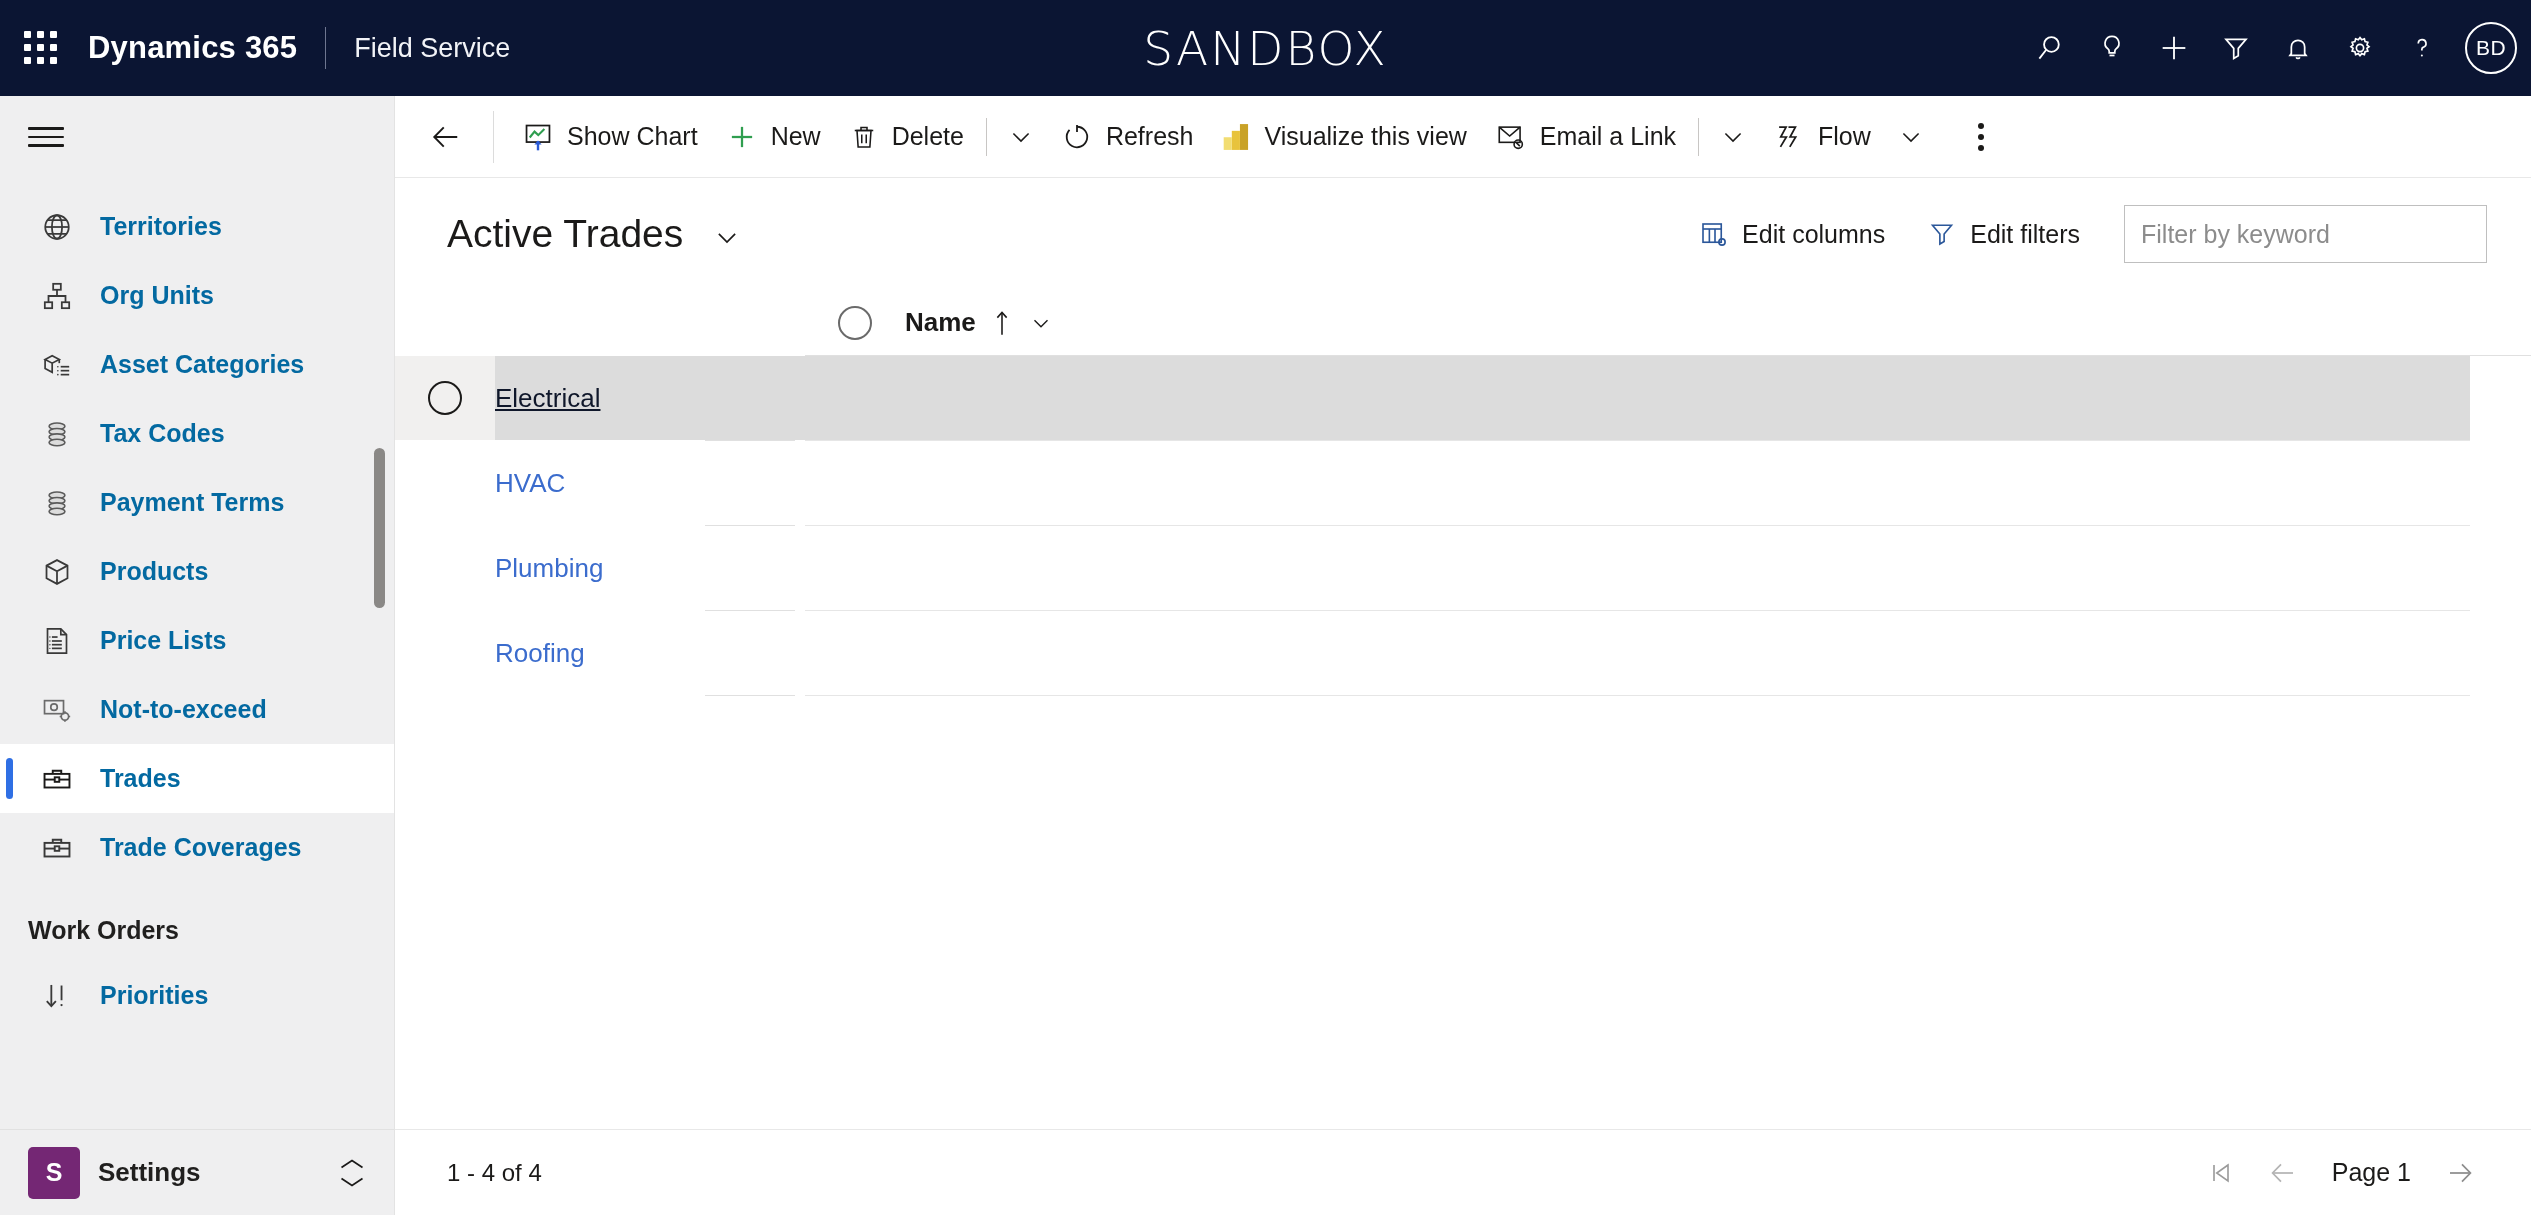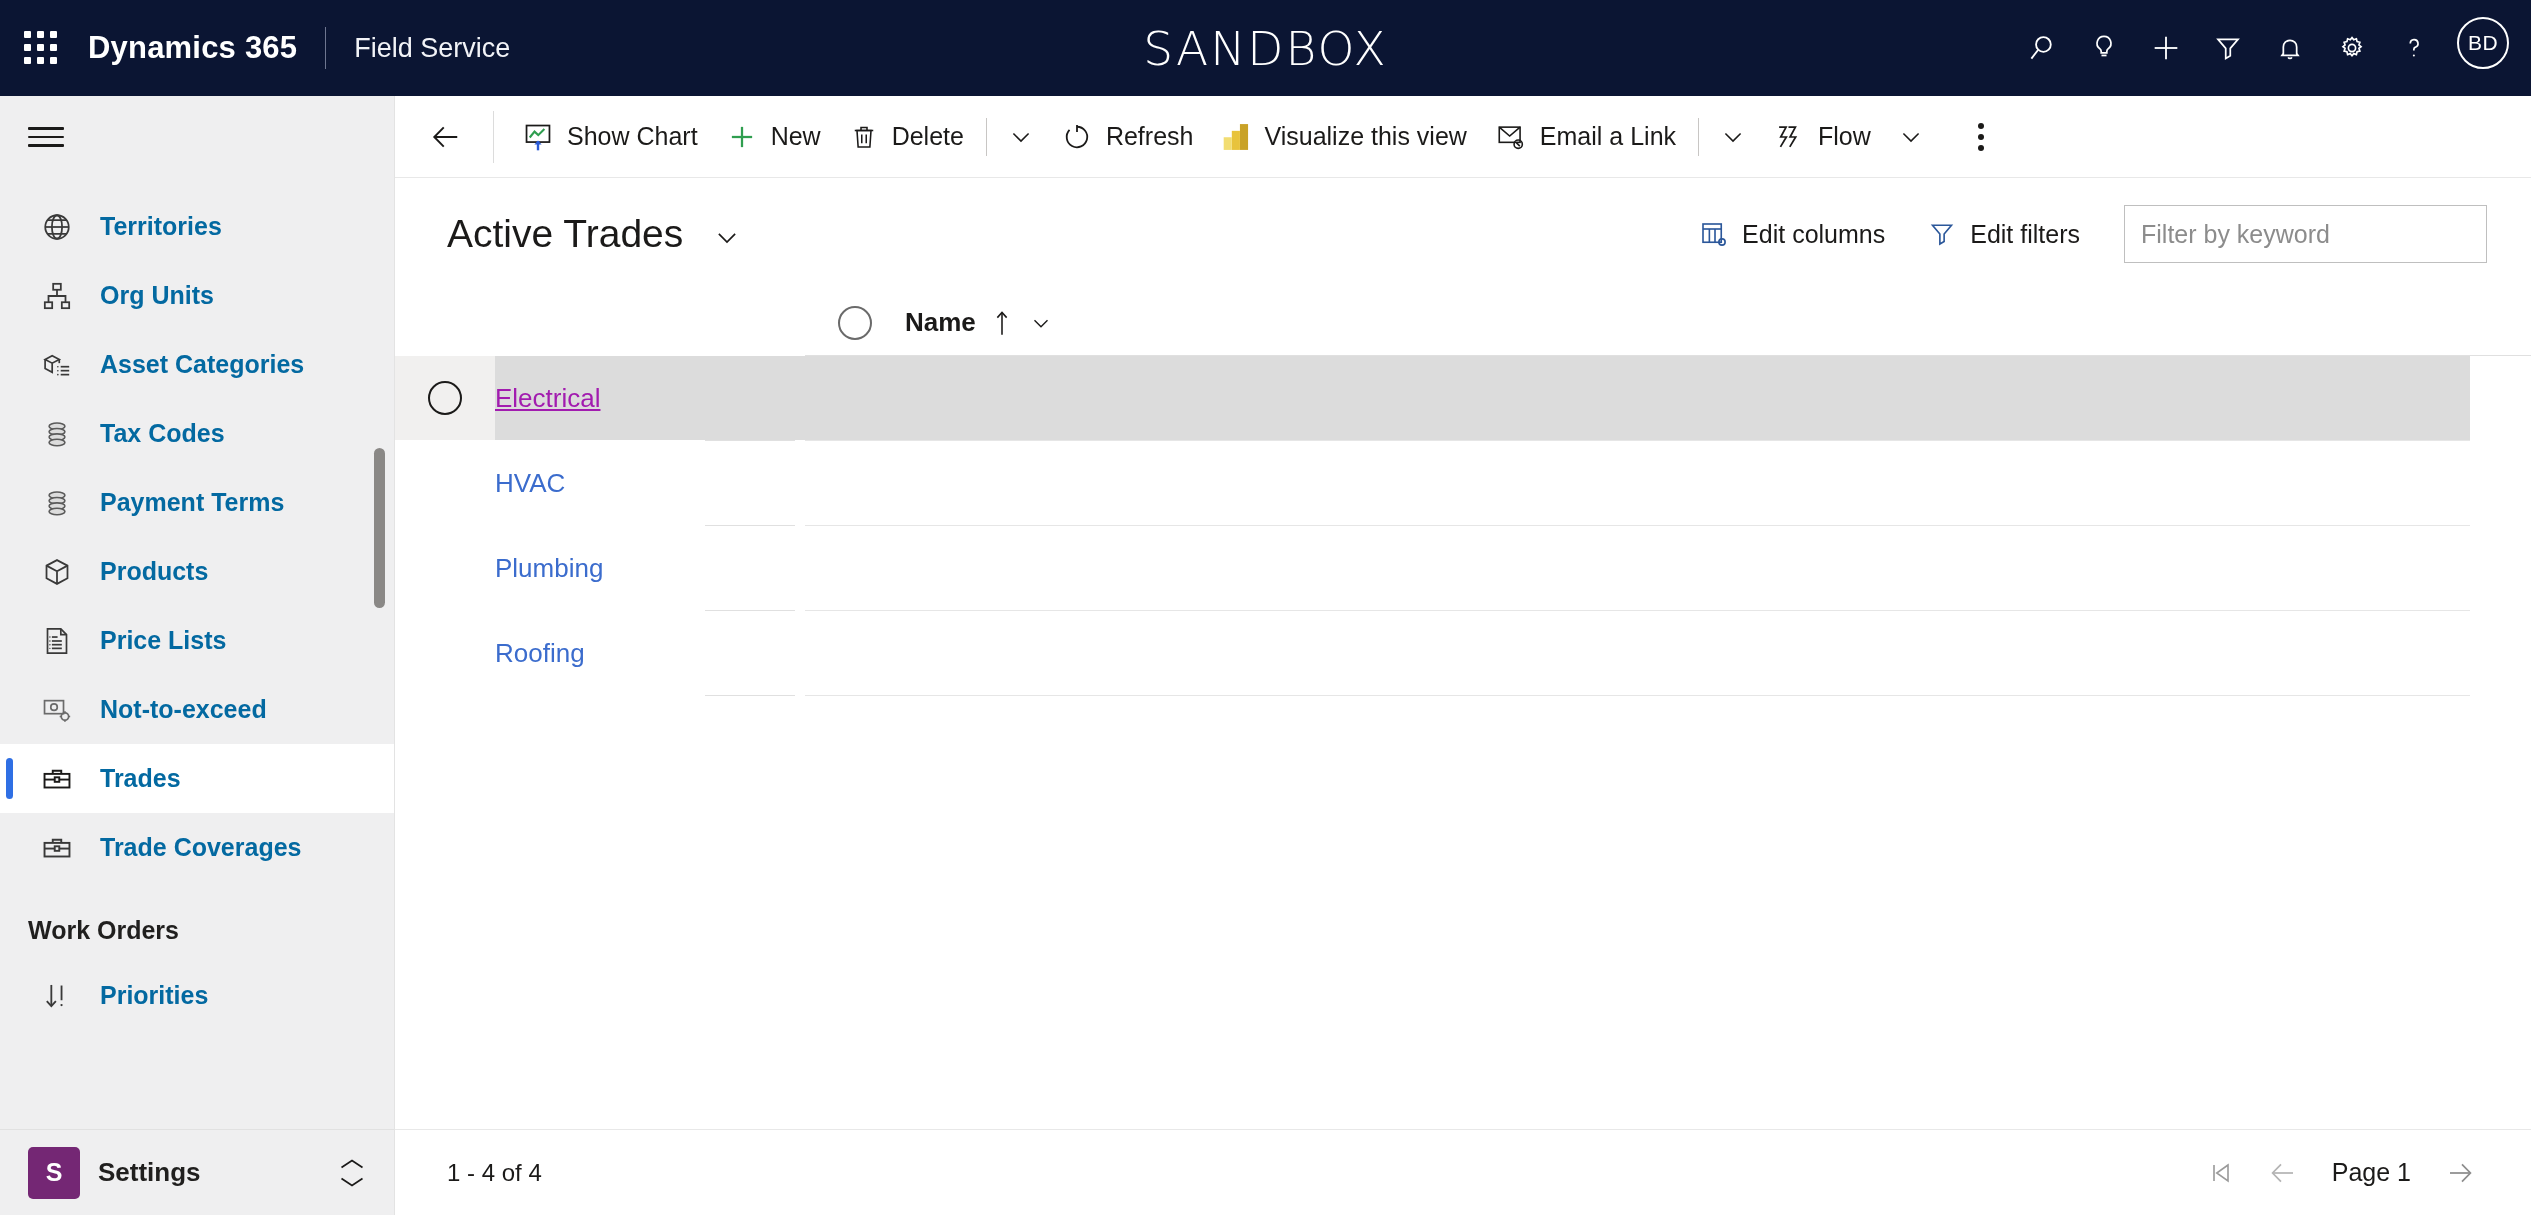--- a/index.html
+++ b/index.html
@@ -20,21 +20,21 @@
     gap: 5px; cursor: pointer; }
   .waffle i { display: block; width: 7px; height: 7px; border-radius: 1px; background: #fff; }
   .brand { font-size: 31px; font-weight: bold; letter-spacing: .2px; }
   .brand-sep { width: 1px; height: 42px; background: #6e7690; margin: 0 28px; }
   .app-name { font-size: 27px; font-weight: normal; color: #f2f3f7; }
   .sandbox {
     position: absolute; left: 0; right: 0; top: 50%; transform: translateY(-50%);
     text-align: center; font-size: 47px; letter-spacing: 2px; color: #ffffff;
     font-weight: 300; font-family: "DejaVu Sans", sans-serif; pointer-events: none;
   }
-  .hdr-right { margin-left: auto; display: flex; align-items: flex-start; padding-right: 22px; z-index: 2; }
+  .hdr-right { margin-left: auto; display: flex; align-items: center; padding-right: 14px; z-index: 2; }
   .hdr-btn { width: 62px; height: 62px; display: flex; align-items: center; justify-content: center; cursor: pointer; }
   .hdr-btn svg { display: block; }
   .avatar {
     width: 52px; height: 52px; border-radius: 50%; border: 2px solid #ffffff;
     display: flex; align-items: center; justify-content: center;
     font-size: 21px; letter-spacing: .5px; margin-left: 12px; cursor: pointer; color: #fff;
   }
 
   
   .body { flex: 1; display: flex; min-height: 0; }
@@ -130,21 +130,21 @@
   .grid-row { display: flex; align-items: center; height: 84px; position: relative; }
   .grid-row .row-bg {
     position: absolute; left: 0; right: 61px; top: 0; bottom: 0; background: transparent;
   }
   .grid-row.hovered .row-bg { background: #dcdcdc; }
   .grid-row.hovered .chk-cell-wrap { background: #f1f0ef; }
   .chk-cell-wrap { width: 100px; flex: 0 0 100px; height: 100%; display: flex; align-items: center; justify-content: center; position: relative; z-index: 2; }
   .row-link {
     font-size: 26px; color: #3b6ccd; cursor: pointer; position: relative; z-index: 2;
   }
-  .row-link.underlined { text-decoration: underline; color: #a21caf; }
+  .row-link.underlined { text-decoration: underline; color: #0f172a; }
   .row-divider { height: 1px; background: #e6e6e6; margin-left: 410px; margin-right: 61px; }
   .row-divider.left-pad { position: relative; }
   .row-divider.left-pad::before {
     content: ""; position: absolute; left: -100px; top: 0; width: 90px; height: 1px; background: #e0e0e0;
   }
   .grid-body { flex: 1; min-height: 0; }
 
   
   .footer {
     height: 86px; flex: 0 0 86px; border-top: 1px solid #e8e8e8;

